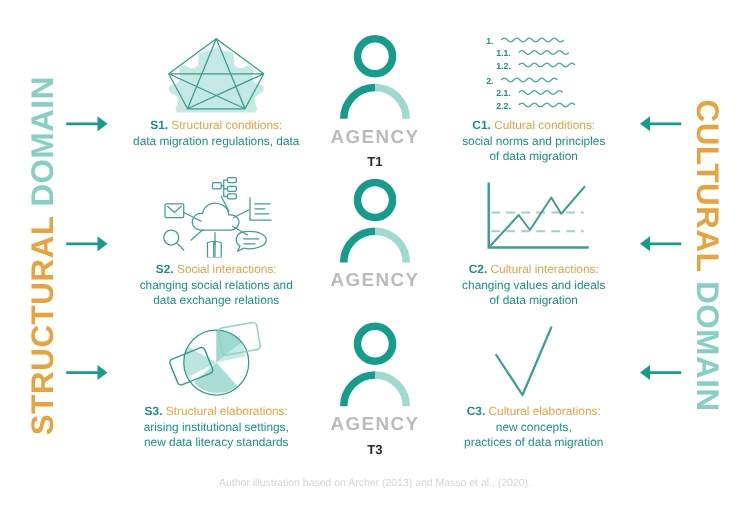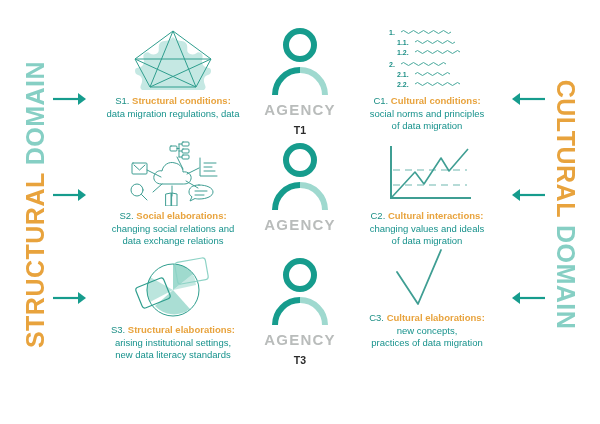--- a/index.html
+++ b/index.html
@@ -73,25 +73,25 @@
   .icon-box svg { display: block; }
 
   .caption {
     font-size: 9.5px;
     line-height: 12.5px;
     color: #1a9c8f;
     margin-top: 4px;
   }
   .caption .code {
     color: #1d8f86;
-    font-weight: normal;
+    font-weight: bold;
   }
   .caption .head {
     color: #e8a33d;
-    font-weight: bold;
+    font-weight: normal;
   }
   .caption .body {
     color: #17928c;
     display: block;
   }
 
   
   .agency {
     position: absolute;
     left: 250px;
@@ -235,21 +235,21 @@
           <path d="M52 53 L57 54 L57 66 L52 66 Z"></path>
 
           <path d="M79 45 C87 45 93 48 93 52 C93 56 87 59 79 59 C77 59 76 58.7 75 58.5
                    L70 61 L72 56.8 C70 55.5 69 53.9 69 52 C69 48 72 45 79 45 Z"></path>
           <path d="M75 51 H87 M75 55 H84"></path>
         </g>
       </svg>
     </div>
     <div class="caption">
       <span class="code">S2.</span>
-      <span class="head">Social elaborations:</span>
+      <span class="head">Social interactions:</span>
       <span class="body">changing social relations and<br>data exchange relations</span>
     </div>
   </div>
 
   <div class="cell col-left" style="top:254px;">
     <div class="icon-box">
       <svg width="106" height="66" viewBox="0 0 106 66">
 
         <path d="M53 36 L53 10 A26 26 0 0 1 73 20 Z" fill="#8ed3c6" opacity="0.85"></path>
         <path d="M53 36 L73 20 A26 26 0 0 1 76 31 Z" fill="#8ed3c6" opacity="0.5"></path>
@@ -309,21 +309,21 @@
         <path d="M21 57 L44 32 L53 44 L70 18 L78 31 L97 9" stroke="#3f9e93" stroke-width="1.6" fill="none" stroke-linejoin="round"></path>
       </svg>
     </div>
     <div class="caption">
       <span class="code">C2.</span>
       <span class="head">Cultural interactions:</span>
       <span class="body">changing values and ideals<br>of data migration</span>
     </div>
   </div>
 
-  <div class="cell col-right" style="top:242px;">
+  <div class="cell col-right" style="top:254px;">
     <div class="icon-box">
       <svg width="112" height="66" viewBox="0 0 112 66">
         <path d="M26 30 L47 62 L70 8" stroke="#3f9e93" stroke-width="1.8" fill="none" stroke-linecap="round" stroke-linejoin="round"></path>
       </svg>
     </div>
     <div class="caption">
       <span class="code">C3.</span>
       <span class="head">Cultural elaborations:</span>
       <span class="body">new concepts,<br>practices of data migration</span>
     </div>
@@ -358,15 +358,16 @@
         <circle cx="30" cy="18" r="14" fill="none" stroke="#169c8d" stroke-width="6"></circle>
         <path d="M5 68 A25 25 0 0 1 30 43" fill="none" stroke="#169c8d" stroke-width="6" stroke-linecap="butt"></path>
         <path d="M30 43 A25 25 0 0 1 55 68" fill="none" stroke="#9fd9cf" stroke-width="6" stroke-linecap="butt"></path>
       </svg>
     </div>
     <div class="agency-label">AGENCY</div>
     <div class="agency-time">T3</div>
   </div>
 
   <div class="figcaption">
+    <div>Author illustration based on Archer (2013) and Masso et al., (2020).</div>
   </div>
 
 </div>
 
 </body></html>

